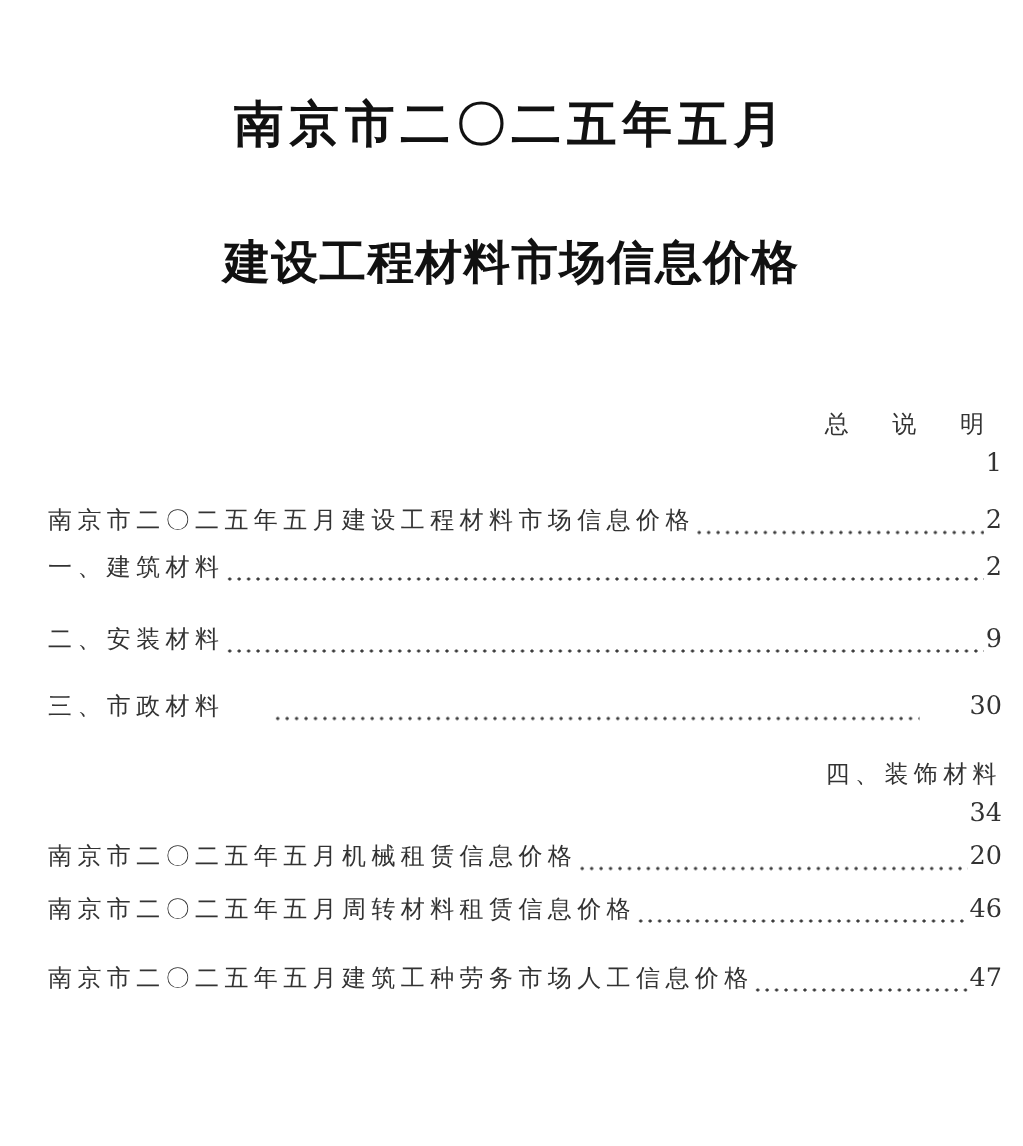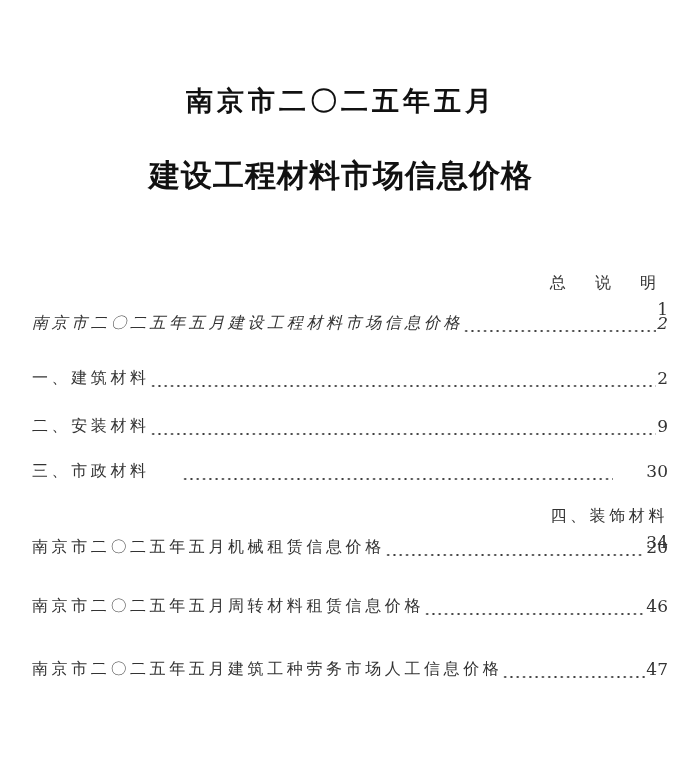--- a/index.html
+++ b/index.html
@@ -19,22 +19,22 @@
       position: absolute;
       left: 0;
       width: 682px;
       text-align: center;
       font-family: "DejaVu Sans", "Liberation Sans", sans-serif;
       font-weight: bold;
       color: #111111;
       white-space: nowrap;
     }
     .title-1 {
-      top: 82px;
-      font-size: 27px;
+      top: 64px;
+      font-size: 33px;
       letter-spacing: 4px;
       line-height: 38px;
     }
     .title-2 {
       top: 156px;
       font-size: 31px;
       letter-spacing: 1px;
       line-height: 38px;
     }
     .toc {
@@ -94,21 +94,21 @@
 <div class="title title-2">建设工程材料市场信息价格</div>
 
 <div class="toc">
 
   <div class="toc-row first" style="top:0px;flex-direction:column;">
     <span class="toc-label spaced">总 说 明</span>
     <span class="toc-leader"></span>
     <span class="toc-page">1</span>
   </div>
 
-  <div class="toc-row" style="top:40px;font-style:italic;">
+  <div class="toc-row" style="top:64px;">
     <span class="toc-label">南京市二〇二五年五月建设工程材料市场信息价格</span>
     <span class="toc-leader"></span>
     <span class="toc-page">2</span>
   </div>
 
   <div class="toc-row" style="top:95px;">
     <span class="toc-label">一、建筑材料</span>
     <span class="toc-leader"></span>
     <span class="toc-page">2</span>
   </div>
@@ -124,31 +124,31 @@
     <span class="toc-leader"></span>
     <span class="toc-page">30</span>
   </div>
 
   <div class="toc-row" style="top:233px;flex-direction:column;">
     <span class="toc-label">四、装饰材料</span>
     <span class="toc-leader"></span>
     <span class="toc-page">34</span>
   </div>
 
-  <div class="toc-row" style="top:264px;text-align:center;">
+  <div class="toc-row" style="top:288px;text-align:center;">
     <span class="toc-label">南京市二〇二五年五月机械租赁信息价格</span>
     <span class="toc-leader"></span>
     <span class="toc-page">20</span>
   </div>
 
   <div class="toc-row" style="top:323px;">
     <span class="toc-label">南京市二〇二五年五月周转材料租赁信息价格</span>
     <span class="toc-leader"></span>
     <span class="toc-page">46</span>
   </div>
 
-  <div class="toc-row" style="top:386px;">
+  <div class="toc-row" style="top:369px;">
     <span class="toc-label">南京市二〇二五年五月建筑工种劳务市场人工信息价格</span>
     <span class="toc-leader"></span>
     <span class="toc-page">47</span>
   </div>
 
 </div>
 
 </body></html>

